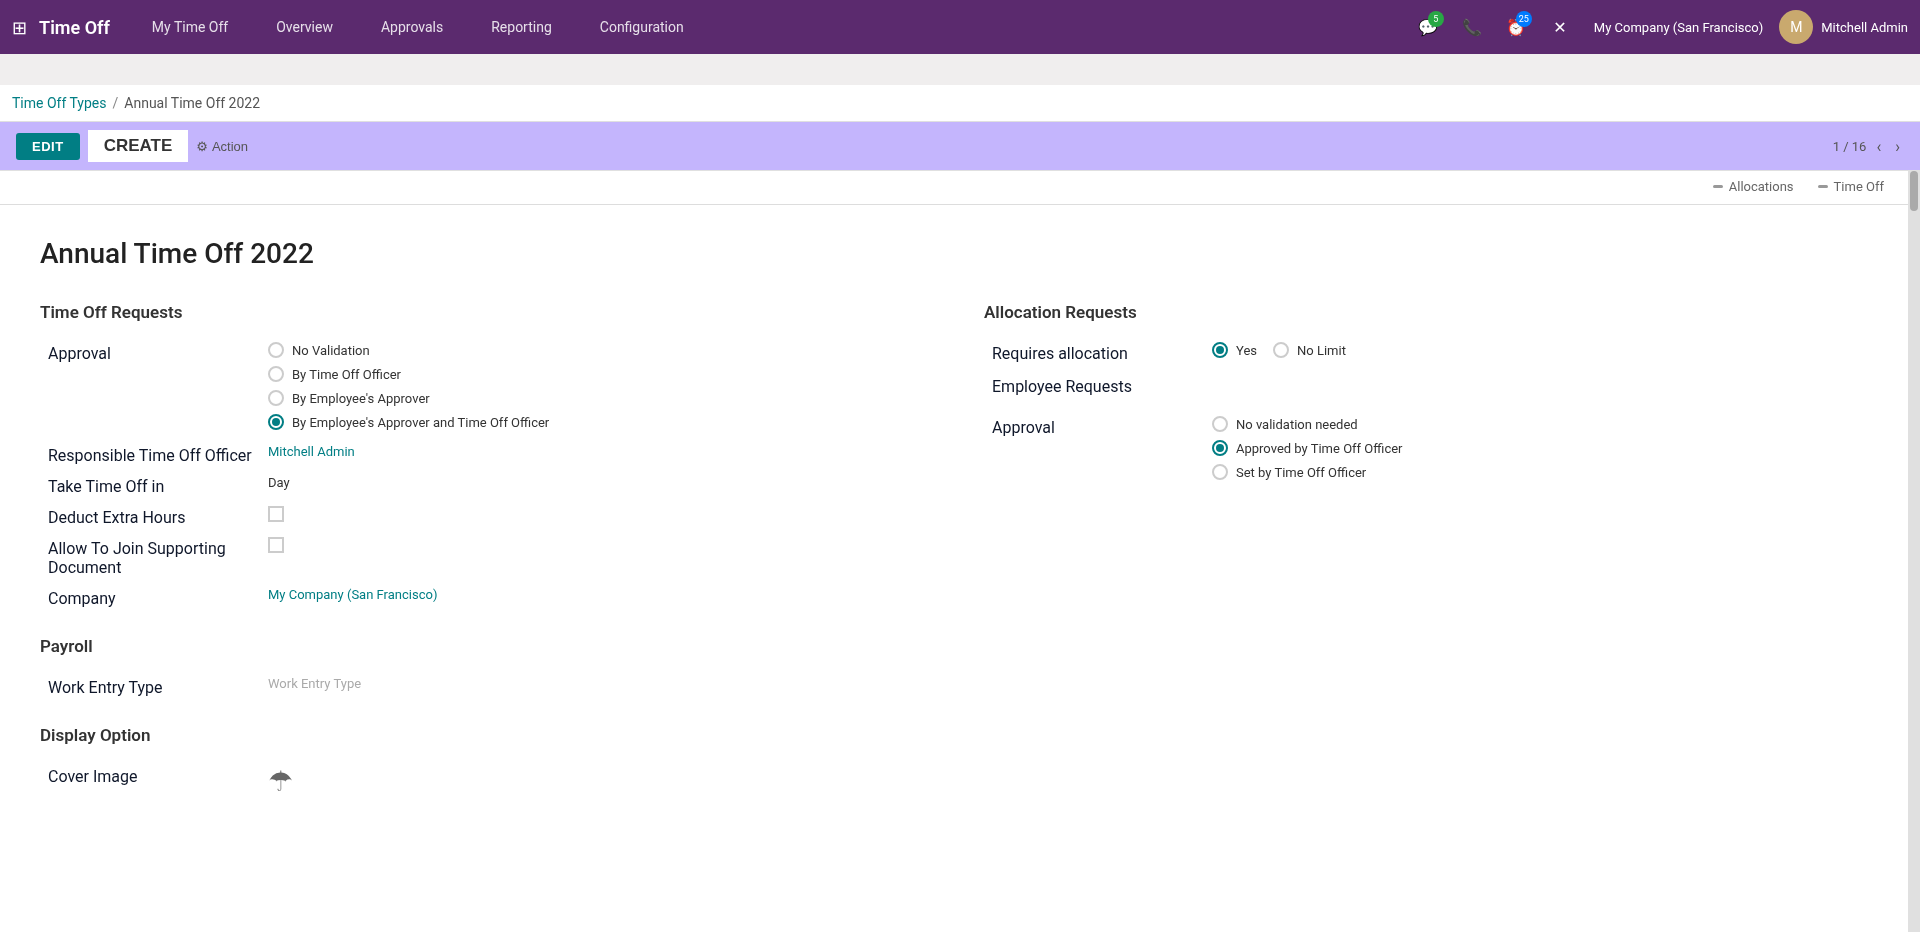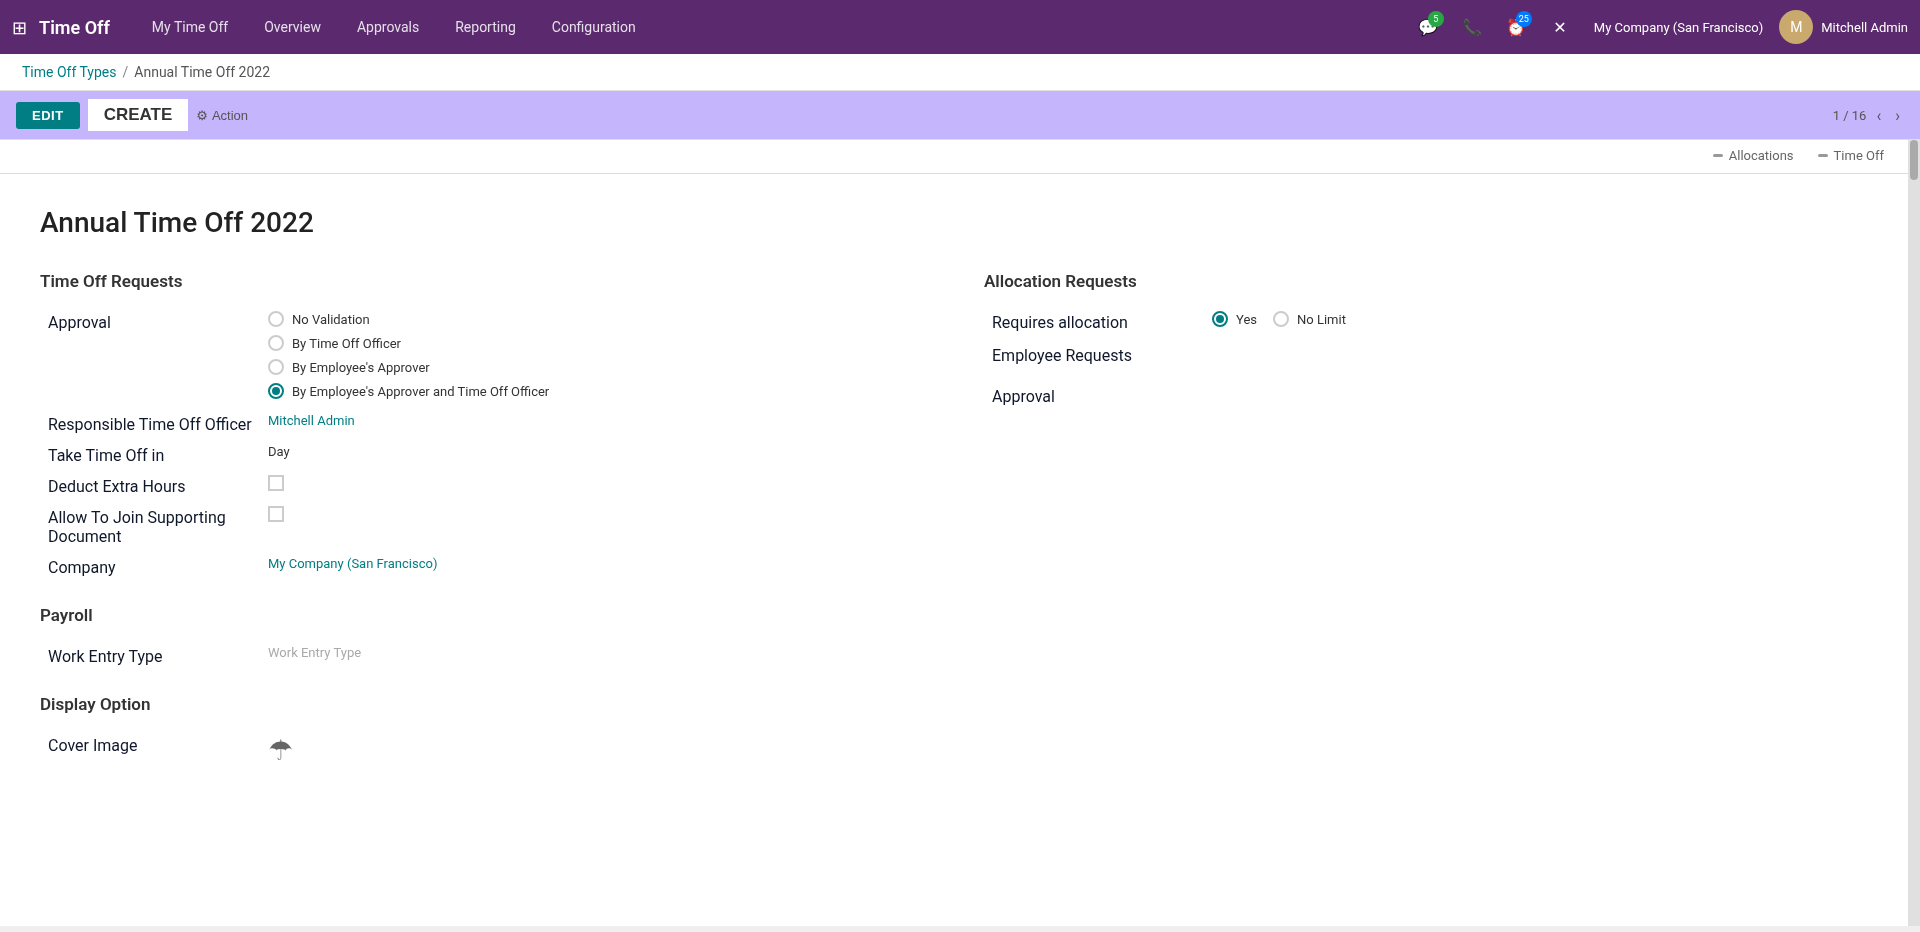--- a/index.html
+++ b/index.html
@@ -10,21 +10,21 @@
       background: #5b2a6e;
       color: white;
       height: 54px;
       display: flex;
       align-items: center;
       padding: 0 12px;
       gap: 0;
     }
     .nav-apps-icon { color: white; margin-right: 12px; cursor: pointer; font-size: 18px; }
     .nav-brand { color: white; font-size: 18px; font-weight: 600; margin-right: 24px; }
-    .nav-links { display: flex; gap: 0; flex: 1; text-align: center; }
+    .nav-links { display: flex; gap: 12px; flex: 1; text-align: center; }
     .nav-link {
       color: rgba(255,255,255,0.85);
       padding: 0 18px;
       height: 54px;
       display: flex;
       align-items: center;
       cursor: pointer;
       font-size: 14px;
       text-decoration: none;
     }
@@ -67,24 +67,25 @@
       justify-content: center;
       color: white;
       font-size: 14px;
       overflow: hidden;
     }
     .nav-user { color: white; font-size: 13px; }
 
     
     .breadcrumb-bar {
       background: white;
-      padding: 10px 22px;
+      padding: 10px 12px;
       border-bottom: 1px solid #e0e0e0;
       display: flex;
       align-items: center;
+      margin-top: 31px;
     }
     .breadcrumb { display: flex; align-items: center; gap: 6px; font-size: 14px; }
     .breadcrumb-link { color: #017e84; cursor: pointer; text-decoration: none; }
     .breadcrumb-sep { color: #888; }
     .breadcrumb-current { color: #555; }
 
     
     .toolbar {
       background: #c4b5fd;
       padding: 8px 16px;
@@ -436,20 +437,36 @@
               </div>
             </div>
           </div>
 
           <div class="field-row" style="margin-top:12px;">
             <div class="field-label">Employee Requests</div>
           </div>
 
           <div class="field-row" style="margin-top:20px;">
             <div class="field-label">Approval</div>
+            <div class="field-value">
+              <div class="radio-group">
+                <div class="radio-item">
+                  <div class="radio-circle"></div>
+                  <span>No validation needed</span>
+                </div>
+                <div class="radio-item">
+                  <div class="radio-circle checked"></div>
+                  <span>Approved by Time Off Officer</span>
+                </div>
+                <div class="radio-item">
+                  <div class="radio-circle"></div>
+                  <span>Set by Time Off Officer</span>
+                </div>
+              </div>
+            </div>
           </div>
 
         </div>
 
       </div>
 
     </div>
   </div>
 
   <div class="scrollbar-area">

